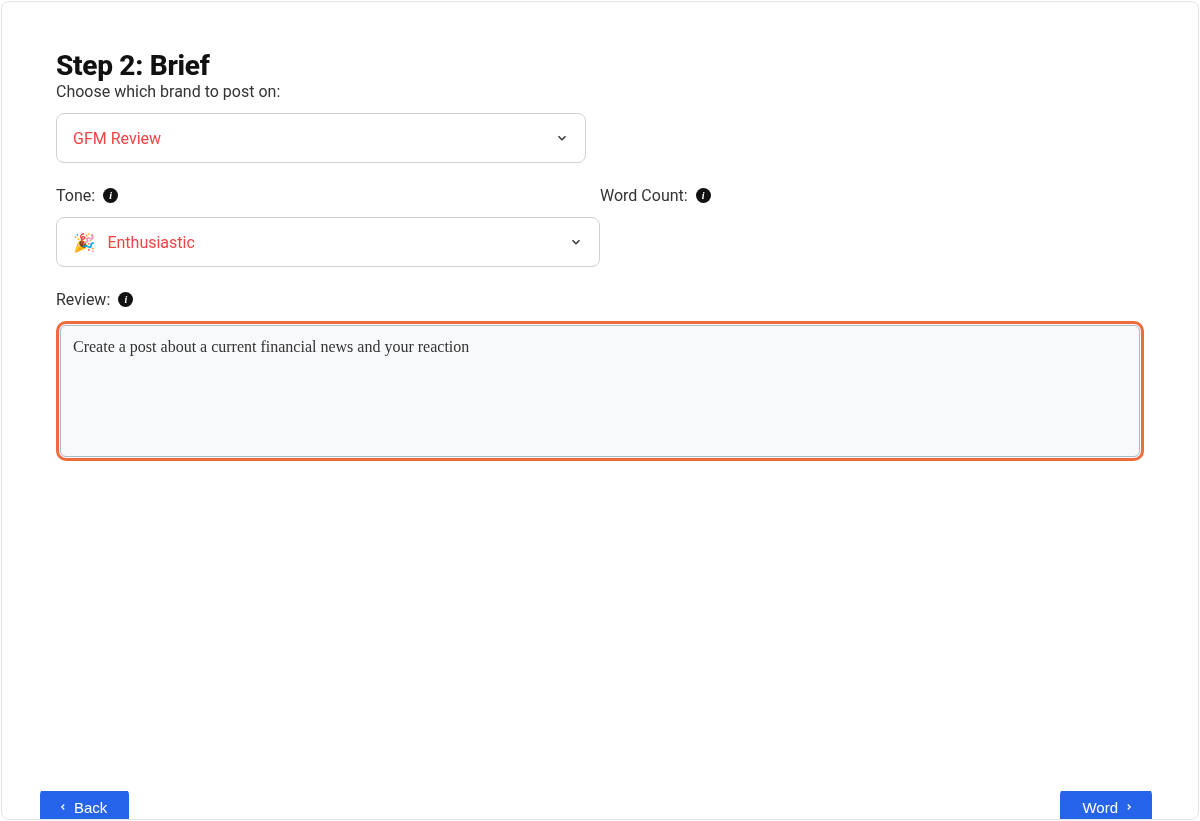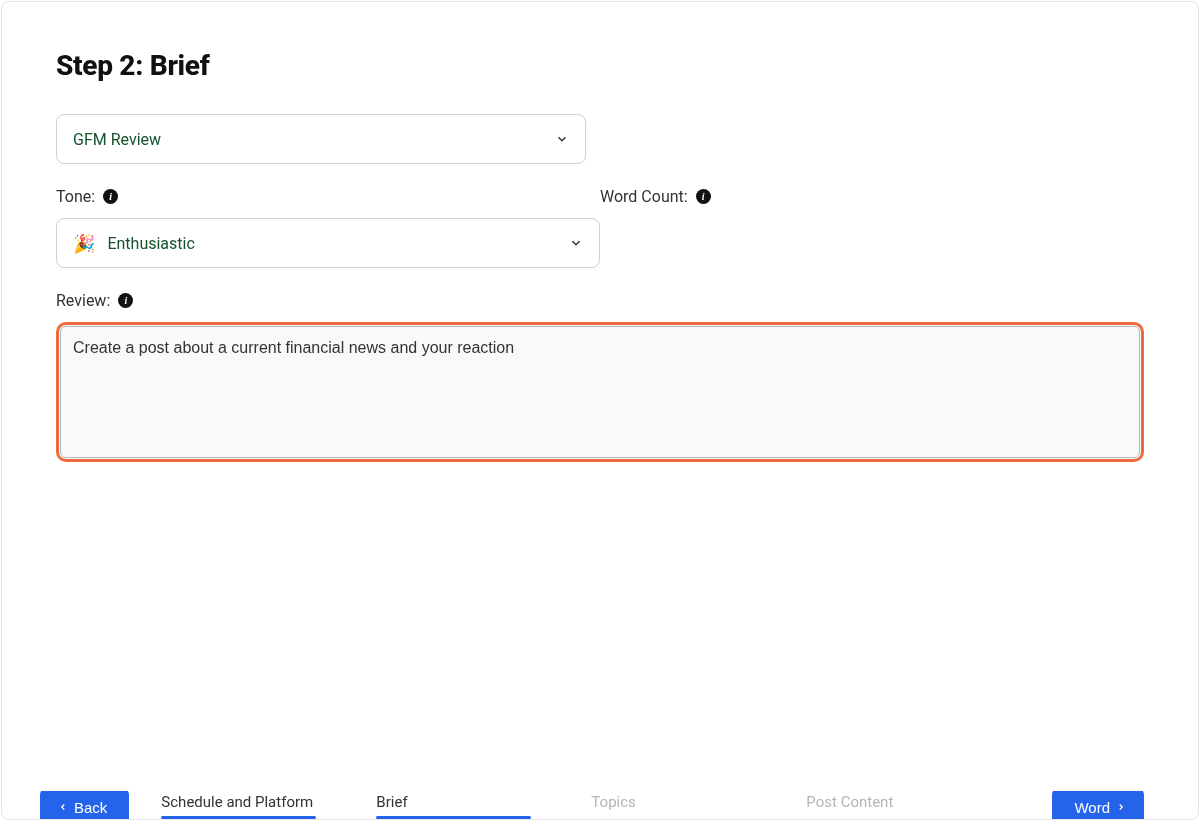--- a/index.html
+++ b/index.html
@@ -22,21 +22,20 @@
       height: 819px;
       width: 1198px;
       padding: 47px 54px 0 54px;
       position: relative;
       background: #fff;
     }
     .step-title {
       font-size: 28px;
       font-weight: 800;
       color: #111;
-      margin-bottom: 32px;
       letter-spacing: -0.3px;
     }
     .field-label {
       font-size: 16px;
       color: #333;
       margin-bottom: 12px;
       display: flex;
       align-items: center;
       gap: 8px;
       font-weight: 400;
@@ -54,21 +53,21 @@
       font-weight: bold;
       font-style: italic;
       font-family: Georgia, serif;
       cursor: pointer;
     }
     .select-box {
       border: 1px solid #d0d0d0;
       border-radius: 8px;
       padding: 12px 16px;
       font-size: 16px;
-      color: #14532d;
+      color: #ef4444;
       background: #fff;
       display: flex;
       align-items: center;
       justify-content: space-between;
       cursor: pointer;
       height: 50px;
     }
     .select-content {
       display: flex;
       align-items: center;
@@ -97,32 +96,32 @@
     .party-icon {
       font-size: 18px;
     }
     .brief-textarea {
       width: 100%;
       border: 3px solid #ee6b3d;
       border-radius: 10px;
       padding: 14px 14px;
       font-size: 16px;
       color: #333;
-      font-family: Liberation Sans, sans-serif;
+      font-family: Liberation Serif, serif;
       height: 140px;
       resize: none;
       background: #f8f9fb;
       outline: 1px solid #b0b8c4;
       outline-offset: -5px;
     }
     .footer {
       position: absolute;
       bottom: 0;
       left: 0;
-      right: 16px;
+      right: 8px;
       padding: 0 38px 0 38px;
       display: flex;
       align-items: center;
       height: 28px;
       overflow: hidden;
     }
     .back-btn {
       background: #2563eb;
       color: #fff;
       border: none;
@@ -186,20 +185,23 @@
       height: 10px;
     }
   </style>
 </head>
 <body>
 
 <div class="container">
   <h1 class="step-title">Step 2: Brief</h1>
 
   <div class="brand-section">
+    <div class="field-label">
+      <span>Choose which brand to post on:</span>
+    </div>
     <div class="select-box brand-select">
       <div class="select-content">
         <span>GFM Review</span>
       </div>
       <svg class="chevron-down" viewBox="0 0 24 24" fill="none" stroke="#333" stroke-width="2.5">
           <polyline points="6 9 12 15 18 9"></polyline>
         </svg>
     </div>
   </div>
 
@@ -235,26 +237,20 @@
     <textarea class="brief-textarea" style="">Create a post about a current financial news and your reaction</textarea>
   </div>
 
   <div class="footer">
     <button class="back-btn">
       <svg class="arrow-left" viewBox="0 0 24 24" fill="none" stroke="#fff" stroke-width="3">
           <polyline points="15 18 9 12 15 6"></polyline>
         </svg>
       <span>Back</span>
     </button>
-    <div class="progress-steps">
-      <div class="progress-step done">Schedule and Platform</div>
-      <div class="progress-step current">Brief</div>
-      <div class="progress-step inactive">Topics</div>
-      <div class="progress-step inactive">Post Content</div>
-    </div>
     <button class="next-btn">
       <span>Word</span>
       <svg class="arrow-right" viewBox="0 0 24 24" fill="none" stroke="#fff" stroke-width="3">
           <polyline points="9 18 15 12 9 6"></polyline>
         </svg>
     </button>
   </div>
 </div>
 
 </body></html>

